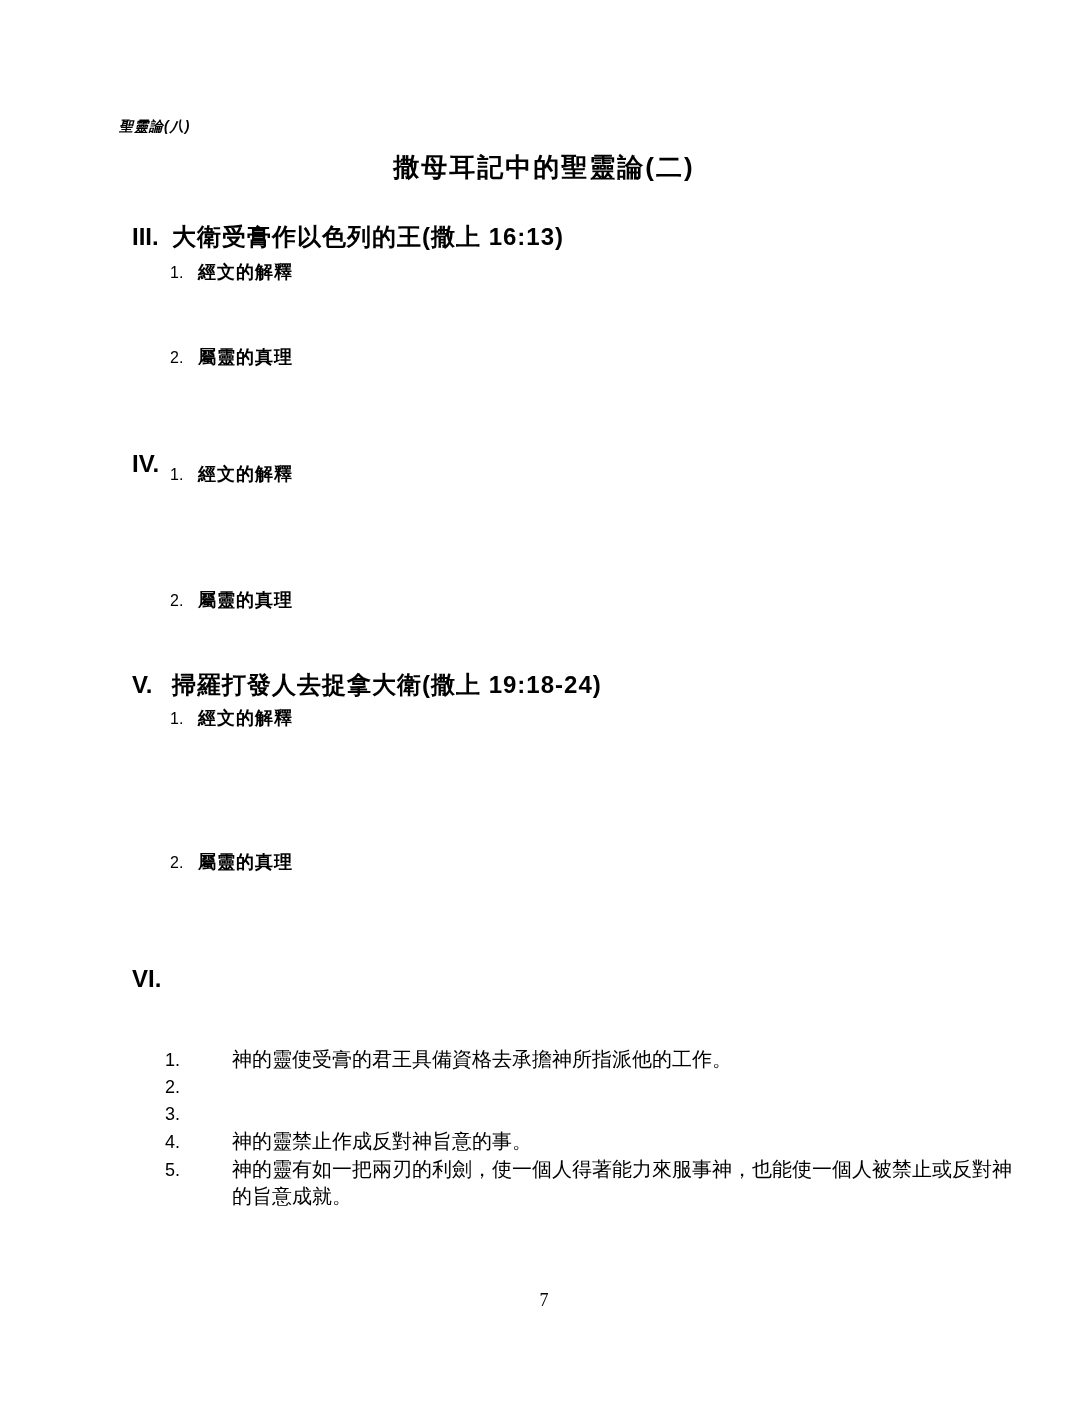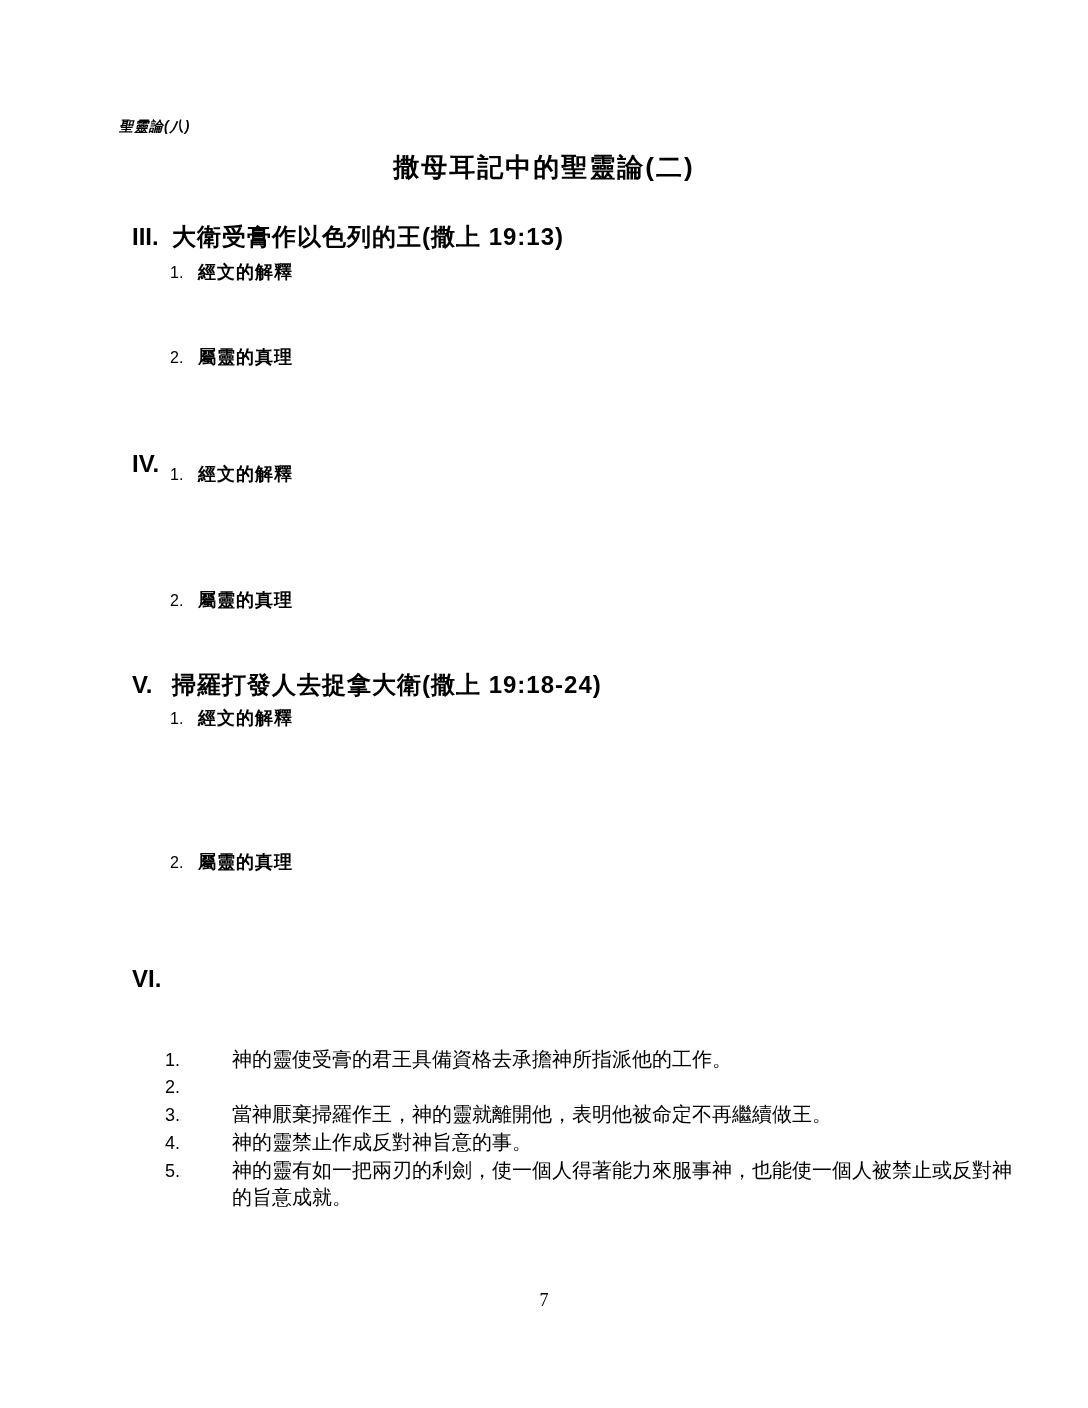--- a/index.html
+++ b/index.html
@@ -105,21 +105,21 @@
 <body>
 
 <div class="page">
 
   <div class="abs header-label">聖靈論(八)</div>
 
   <div class="abs doc-title">撒母耳記中的聖靈論(二)</div>
 
   <div class="abs section-heading" style="top:222px">
     <span class="numeral">III.</span>
-    <span class="heading-text">大衛受膏作以色列的王(撒上 19:13)</span>
+    <span class="heading-text">大衛受膏作以色列的王(撒上 16:13)</span>
   </div>
   <div class="abs subitem" style="top:261px">
     <span class="sub-num">1.</span>
     <span class="sub-text">經文的解釋</span>
   </div>
   <div class="abs subitem" style="top:346px">
     <span class="sub-num">2.</span>
     <span class="sub-text">屬靈的真理</span>
   </div>
 
@@ -154,21 +154,20 @@
   <div class="abs vi-list">
     <div class="vi-item">
       <span class="vi-num">1.</span>
       <span class="vi-text">神的靈使受膏的君王具備資格去承擔神所指派他的工作。</span>
     </div>
     <div class="vi-item">
       <span class="vi-num">2.</span>
     </div>
     <div class="vi-item">
       <span class="vi-num">3.</span>
-      <span class="vi-text">當神厭棄掃羅作王，神的靈就離開他，表明他被命定不再繼續做王。</span>
     </div>
     <div class="vi-item">
       <span class="vi-num">4.</span>
       <span class="vi-text">神的靈禁止作成反對神旨意的事。</span>
     </div>
     <div class="vi-item">
       <span class="vi-num">5.</span>
       <span class="vi-text">神的靈有如一把兩刃的利劍，使一個人得著能力來服事神，也能使一個人被禁止或反對神的旨意成就。</span>
     </div>
   </div>

